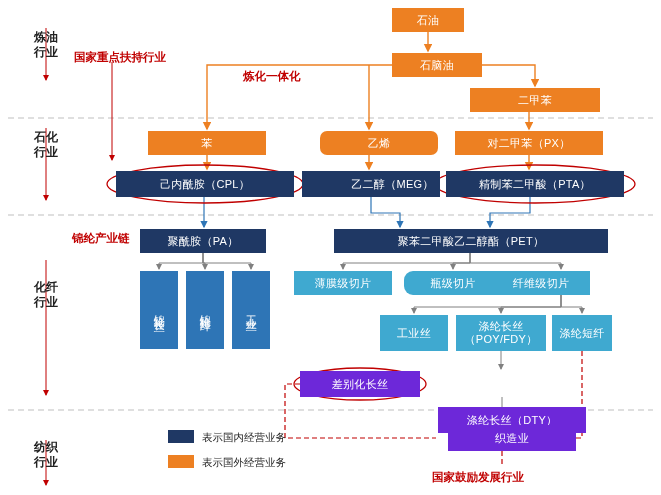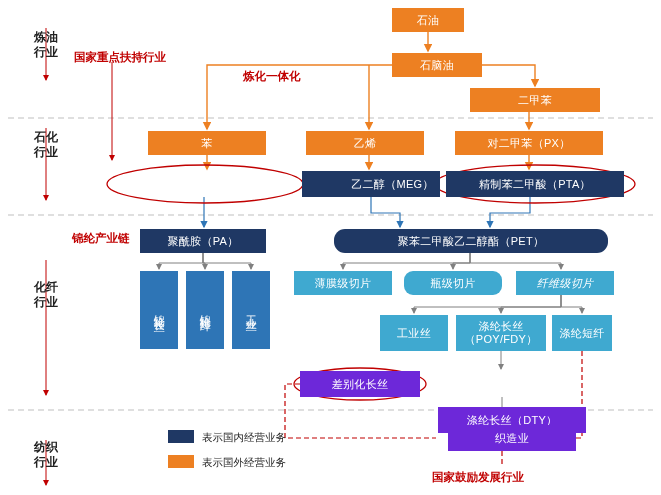--- a/index.html
+++ b/index.html
@@ -153,36 +153,37 @@
   <div class="lbl" style="left:243px;top:69px;">炼化一体化</div>
   <div class="lbl" style="left:72px;top:231px;">锦纶产业链</div>
   <div class="lbl" style="left:538px;top:231px;">涤纶产业链</div>
   <div class="lbl" style="left:432px;top:470px;">国家鼓励发展行业</div>
 
   <div class="box orange" style="left:392px;top:8px;width:72px;height:24px;">石油</div>
   <div class="box orange" style="left:392px;top:53px;width:90px;height:24px;">石脑油</div>
   <div class="box orange" style="left:470px;top:88px;width:130px;height:24px;">二甲苯</div>
 
   <div class="box orange" style="left:148px;top:131px;width:118px;height:24px;">苯</div>
-  <div class="box orange" style="left:306px;top:131px;width:118px;height:24px;">乙烯</div>
+  <div class="box orange" style="left:320px;top:131px;width:118px;height:24px;border-radius:7px;">乙烯</div>
   <div class="box orange" style="left:455px;top:131px;width:148px;height:24px;">对二甲苯（PX）</div>
 
+  <div class="box navy" style="left:116px;top:171px;width:178px;height:26px;">己内酰胺（CPL）</div>
   <div class="box navy" style="left:302px;top:171px;width:138px;height:26px;padding-left:43px;">乙二醇（MEG）</div>
   <div class="box navy" style="left:446px;top:171px;width:178px;height:26px;">精制苯二甲酸（PTA）</div>
 
   <div class="box navy" style="left:140px;top:229px;width:126px;height:24px;">聚酰胺（PA）</div>
-  <div class="box navy" style="left:334px;top:229px;width:274px;height:24px;border-radius:11px;">聚苯二甲酸乙二醇酯（PET）</div>
+  <div class="box navy" style="left:334px;top:229px;width:274px;height:24px;">聚苯二甲酸乙二醇酯（PET）</div>
 
   <div class="box steel vert" style="left:140px;top:271px;width:38px;height:78px;">锦纶长丝</div>
   <div class="box steel vert" style="left:186px;top:271px;width:38px;height:78px;">锦纶短纤</div>
   <div class="box steel vert" style="left:232px;top:271px;width:38px;height:78px;">工业丝</div>
 
   <div class="box lightblue" style="left:294px;top:271px;width:98px;height:24px;">薄膜级切片</div>
   <div class="box lightblue" style="left:404px;top:271px;width:98px;height:24px;border-radius:9px;">瓶级切片</div>
-  <div class="box lightblue" style="left:516px;top:271px;width:98px;height:24px;font-style:italic;">纤维级切片</div>
+  <div class="box lightblue" style="left:492px;top:271px;width:98px;height:24px;">纤维级切片</div>
 
   <div class="box lightblue" style="left:380px;top:315px;width:68px;height:36px;">工业丝</div>
   <div class="box lightblue" style="left:552px;top:315px;width:60px;height:36px;">涤纶短纤</div>
   <div class="box lightblue" style="left:456px;top:315px;width:90px;height:36px;">涤纶长丝（POY/FDY）</div>
 
   <div class="box cyan" style="left:300px;top:371px;width:120px;height:26px;">差别化长丝</div>
   <div class="box cyan" style="left:438px;top:371px;width:148px;height:26px;margin-top:36px;">涤纶长丝（DTY）</div>
   <div class="box cyan" style="left:438px;top:425px;width:128px;height:26px;margin-left:10px;">织造业</div>
 
   <div class="legend-box navy" style="left:168px;top:430px;"></div>

